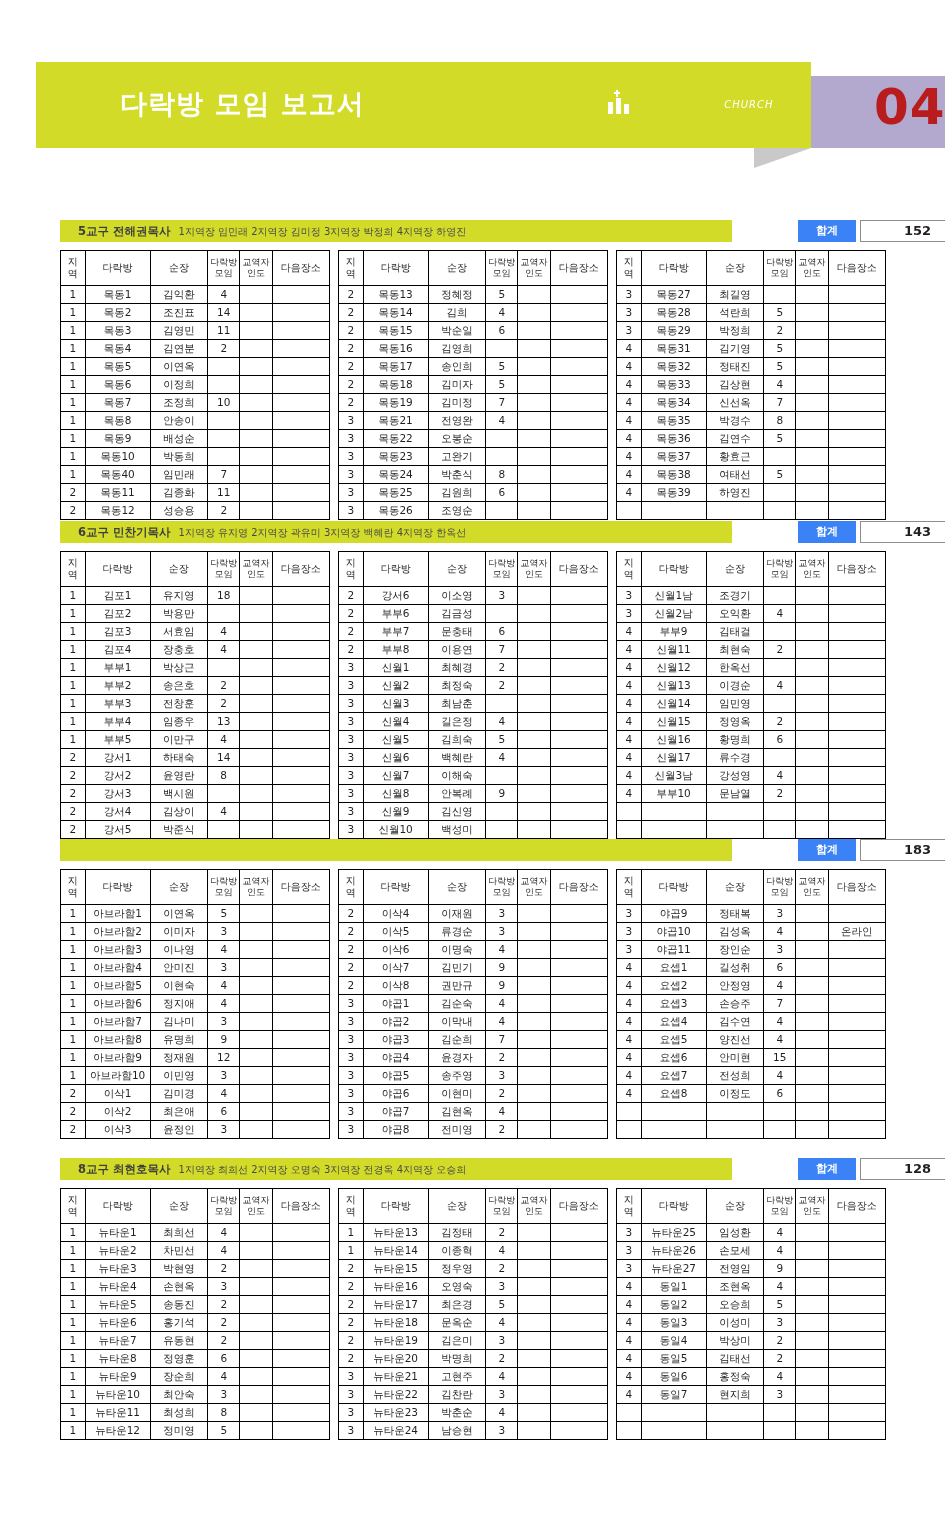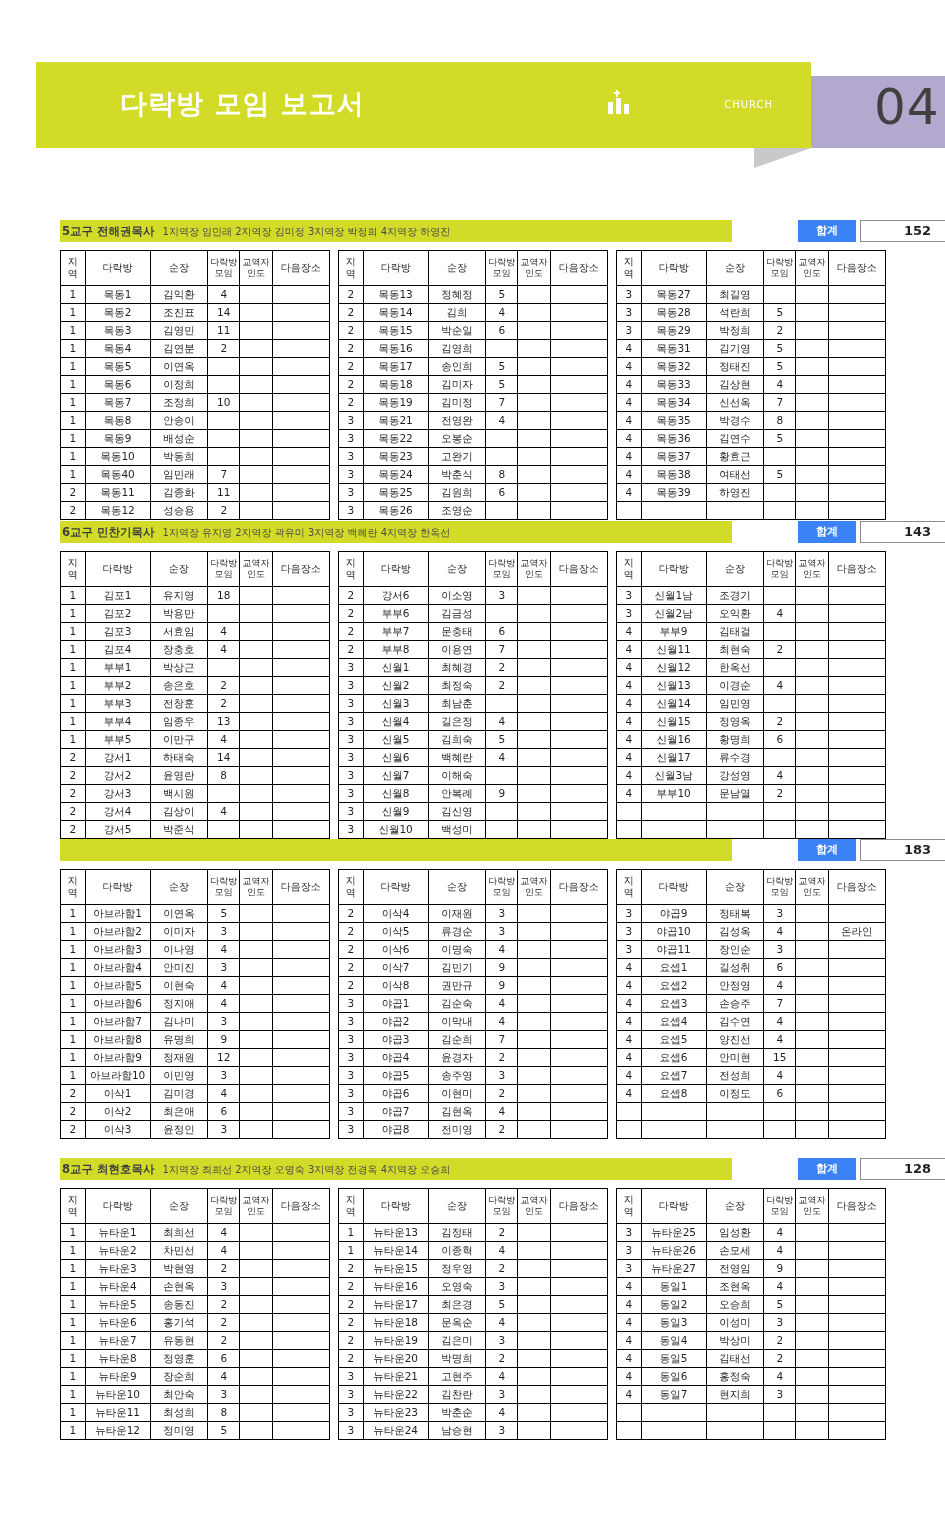--- a/index.html
+++ b/index.html
@@ -4,40 +4,40 @@
 <style>
   html,body{margin:0;padding:0;background:#ffffff;}
   body{width:945px;height:1524px;font-family:"DejaVu Sans","Liberation Sans",sans-serif;color:#231f20;position:relative;overflow:hidden;}
 
   
   .page{position:relative;width:945px;height:1524px;background:#fff;}
   .hdr-wrap{position:absolute;left:0;top:62px;width:945px;height:115px;margin-left:36px;}
   .hdr-green{position:absolute;left:0;top:0;width:775px;height:86px;background:#d2dc28;}
   .hdr-purple{position:absolute;left:775px;top:14px;width:170px;height:72px;background:#b3a8cd;}
   .hdr-title{position:absolute;left:84px;top:24px;font-size:27px;font-weight:bold;color:#ffffff;letter-spacing:1px;}
-  .hdr-num{position:absolute;left:838px;top:16px;font-size:50px;font-weight:normal;color:#404040;letter-spacing:1px;}
+  .hdr-num{position:absolute;left:838px;top:16px;font-size:50px;font-weight:bold;color:#b91c1c;letter-spacing:1px;}
   .logo-box{position:absolute;left:572px;top:32px;display:flex;align-items:center;gap:7px;}
   .logo-mark{position:relative;width:22px;height:20px;}
   .logo-mark i{position:absolute;bottom:0;width:5px;background:#ffffff;display:block;}
   .logo-mark i:nth-child(1){left:0;height:12px;}
   .logo-mark i:nth-child(2){left:8px;height:16px;}
   .logo-mark i:nth-child(3){left:16px;height:10px;}
   .logo-cross{position:absolute;left:8px;top:-4px;width:2px;height:7px;background:#ffffff;}
   .logo-cross:after{content:"";position:absolute;left:-2px;top:2px;width:6px;height:2px;background:#ffffff;}
   .logo-txt1{font-size:13px;font-weight:bold;color:#d2dc28;letter-spacing:1px;}
-  .logo-txt2{font-size:10px;color:#ffffff;letter-spacing:1px;}
+  .logo-txt2{font-size:10px;color:#ffffff;letter-spacing:1px;font-style:italic;}
 
   .hdr-shadow{position:absolute;left:718px;top:86px;width:57px;height:20px;background:#c9c9c9;
               clip-path:polygon(0 0,100% 0,100% 0,0 100%);}
 
   
   .section{position:absolute;left:60px;width:826px;}
   .sec-bar{position:relative;height:22px;}
   .sec-bar .bar-bg{position:absolute;left:0;top:0;width:672px;height:22px;background:#d2dc28;}
-  .sec-bar .bar-txt{position:absolute;left:0;top:0;width:672px;height:22px;line-height:22px;padding-left:2px;box-sizing:border-box;font-size:11.5px;font-weight:bold;color:#3f3f3f;}
+  .sec-bar .bar-txt{position:absolute;left:0;top:0;width:672px;height:22px;line-height:22px;padding-left:18px;box-sizing:border-box;font-size:11.5px;font-weight:bold;color:#3f3f3f;}
   .sec-bar .bar-txt .sub{font-weight:normal;font-size:10px;color:#4a4a4a;margin-left:8px;}
   .sec-bar .sum-label{position:absolute;left:738px;top:0;width:58px;height:22px;background:#3b82f6;color:#fff;font-size:11px;font-weight:bold;text-align:center;line-height:22px;}
   .sec-bar .sum-val{position:absolute;left:800px;top:0;width:86px;height:22px;border:1px solid #8c8c8c;box-sizing:border-box;text-align:center;line-height:20px;font-size:13px;font-weight:bold;color:#231f20;padding-left:29px;}
 
   .tables{display:flex;gap:8px;margin-top:8px;}
   table.grid{border-collapse:collapse;table-layout:fixed;}
   table.grid th,table.grid td{border:1px solid #000;font-size:10.5px;text-align:center;height:17px;line-height:17px;padding:0;color:#231f20;}
   table.grid th{font-weight:normal;font-size:10px;line-height:12px;height:34px;}
   table.grid th.two{font-size:9px;line-height:11px;}
   table.grid td.name{font-size:10.5px;}

